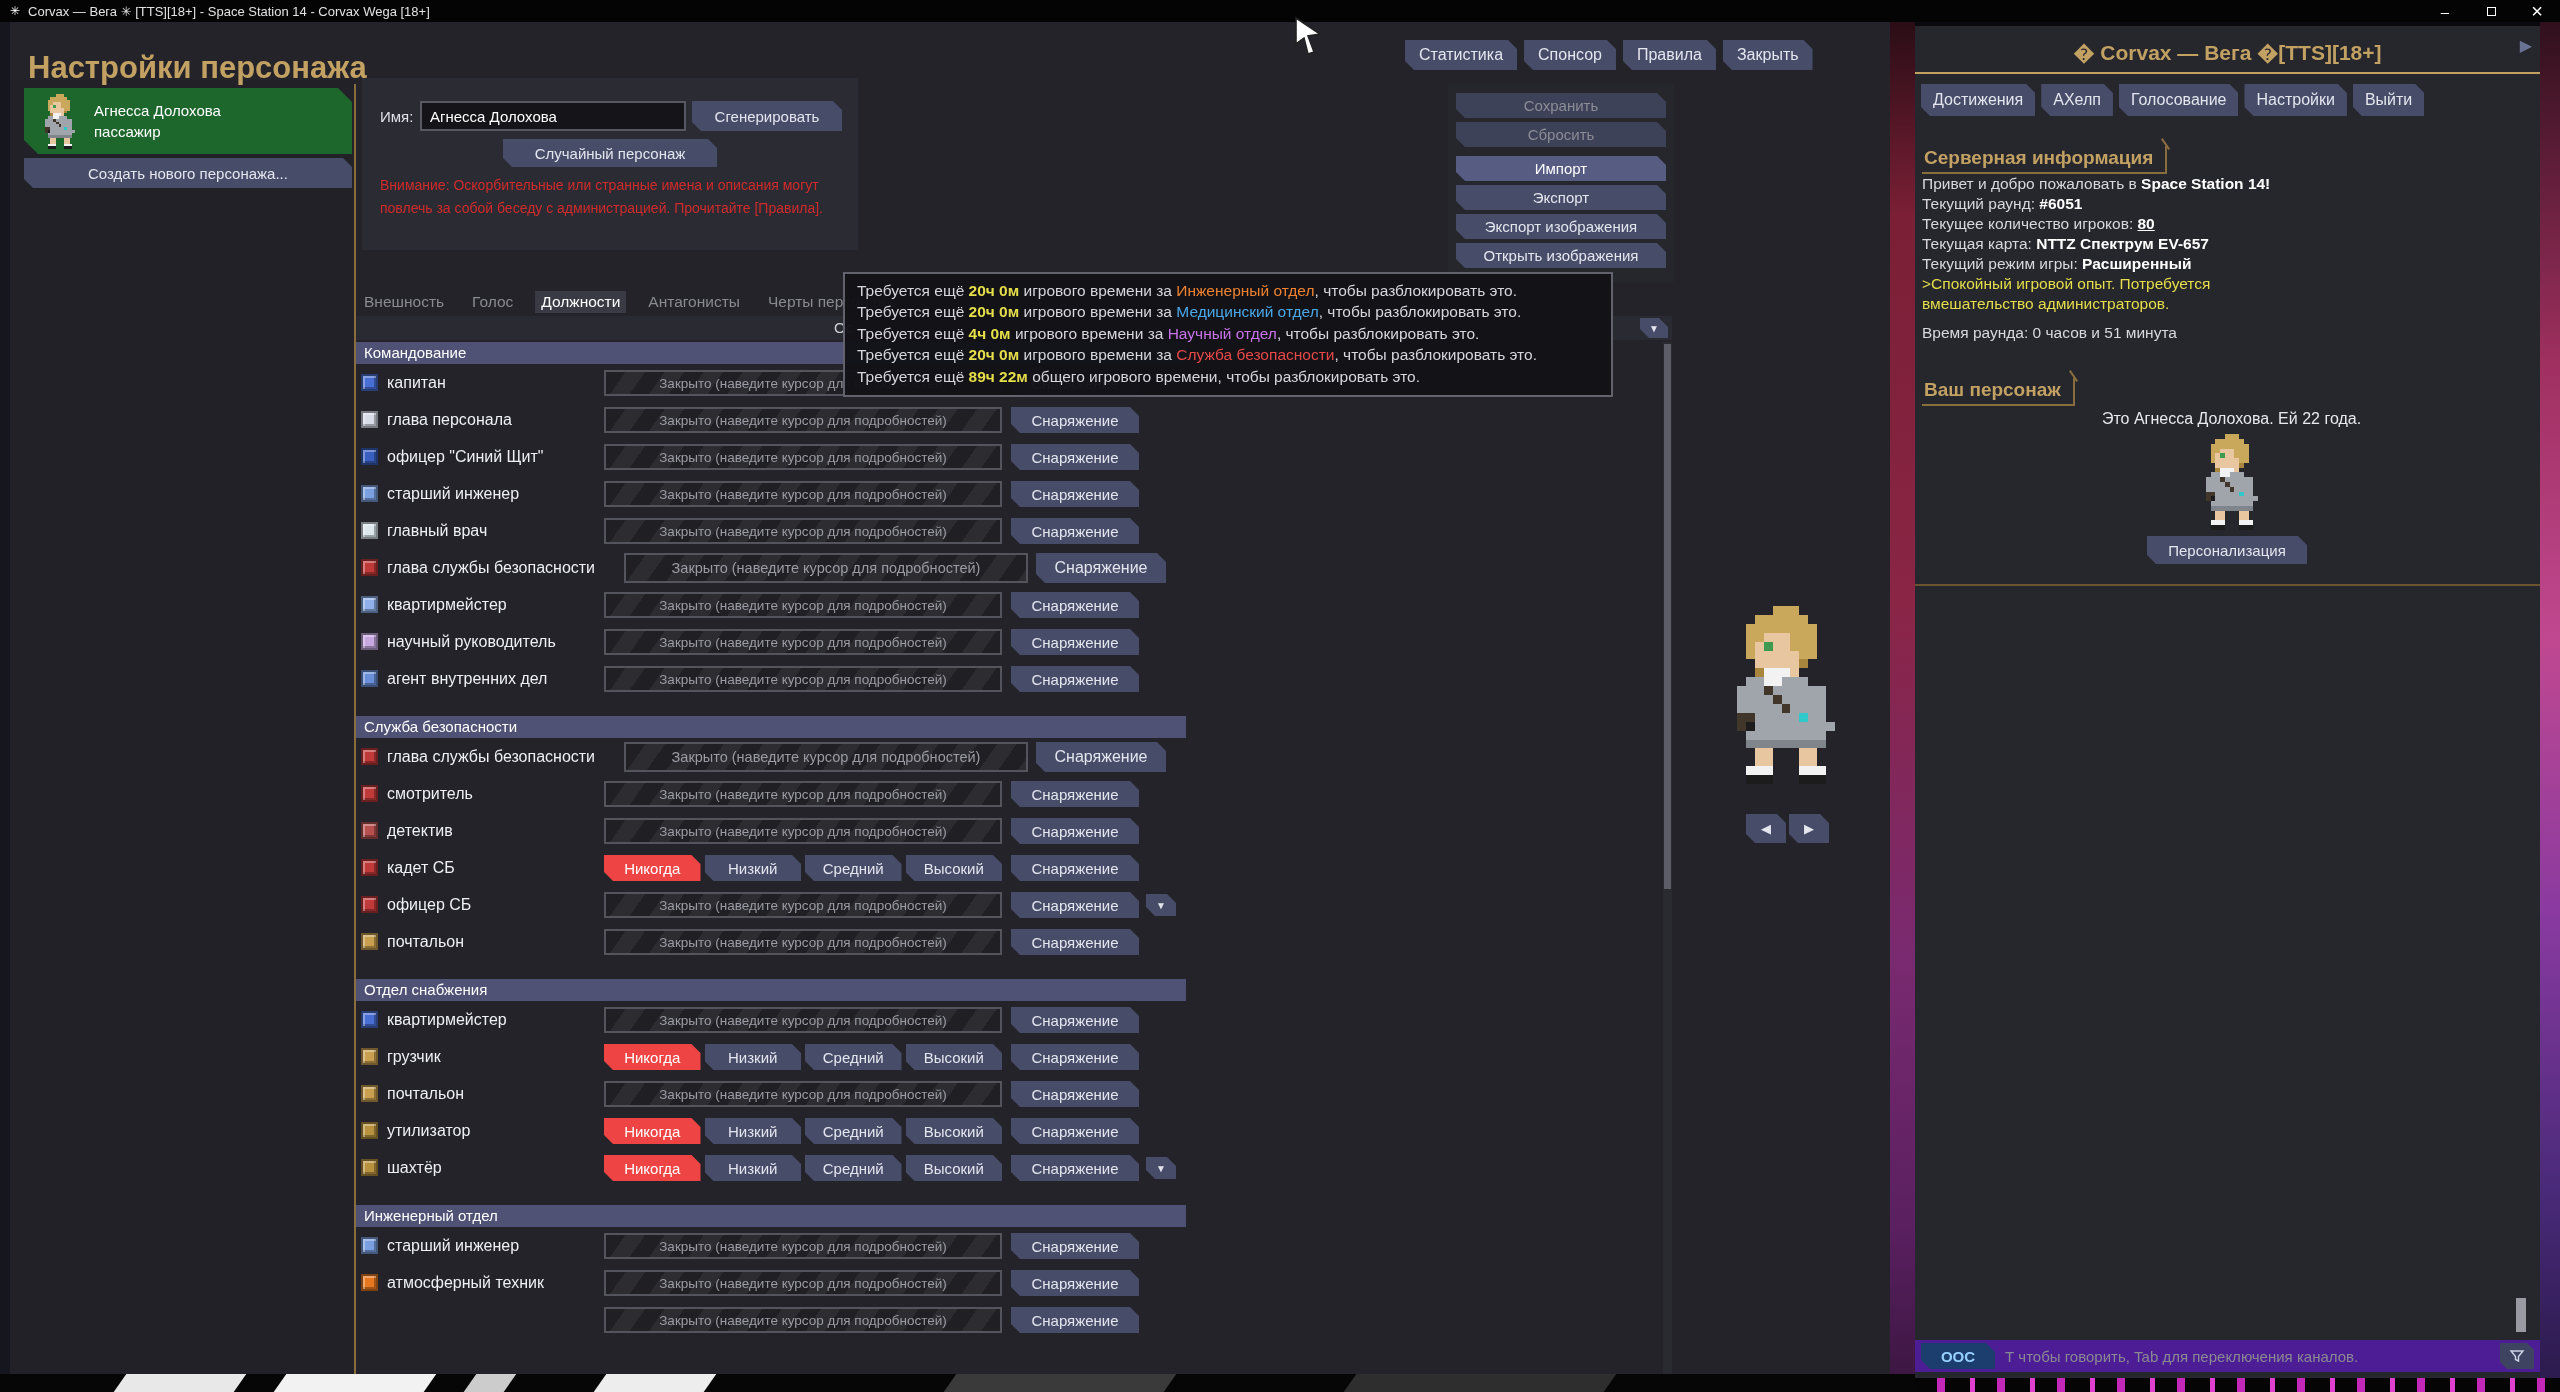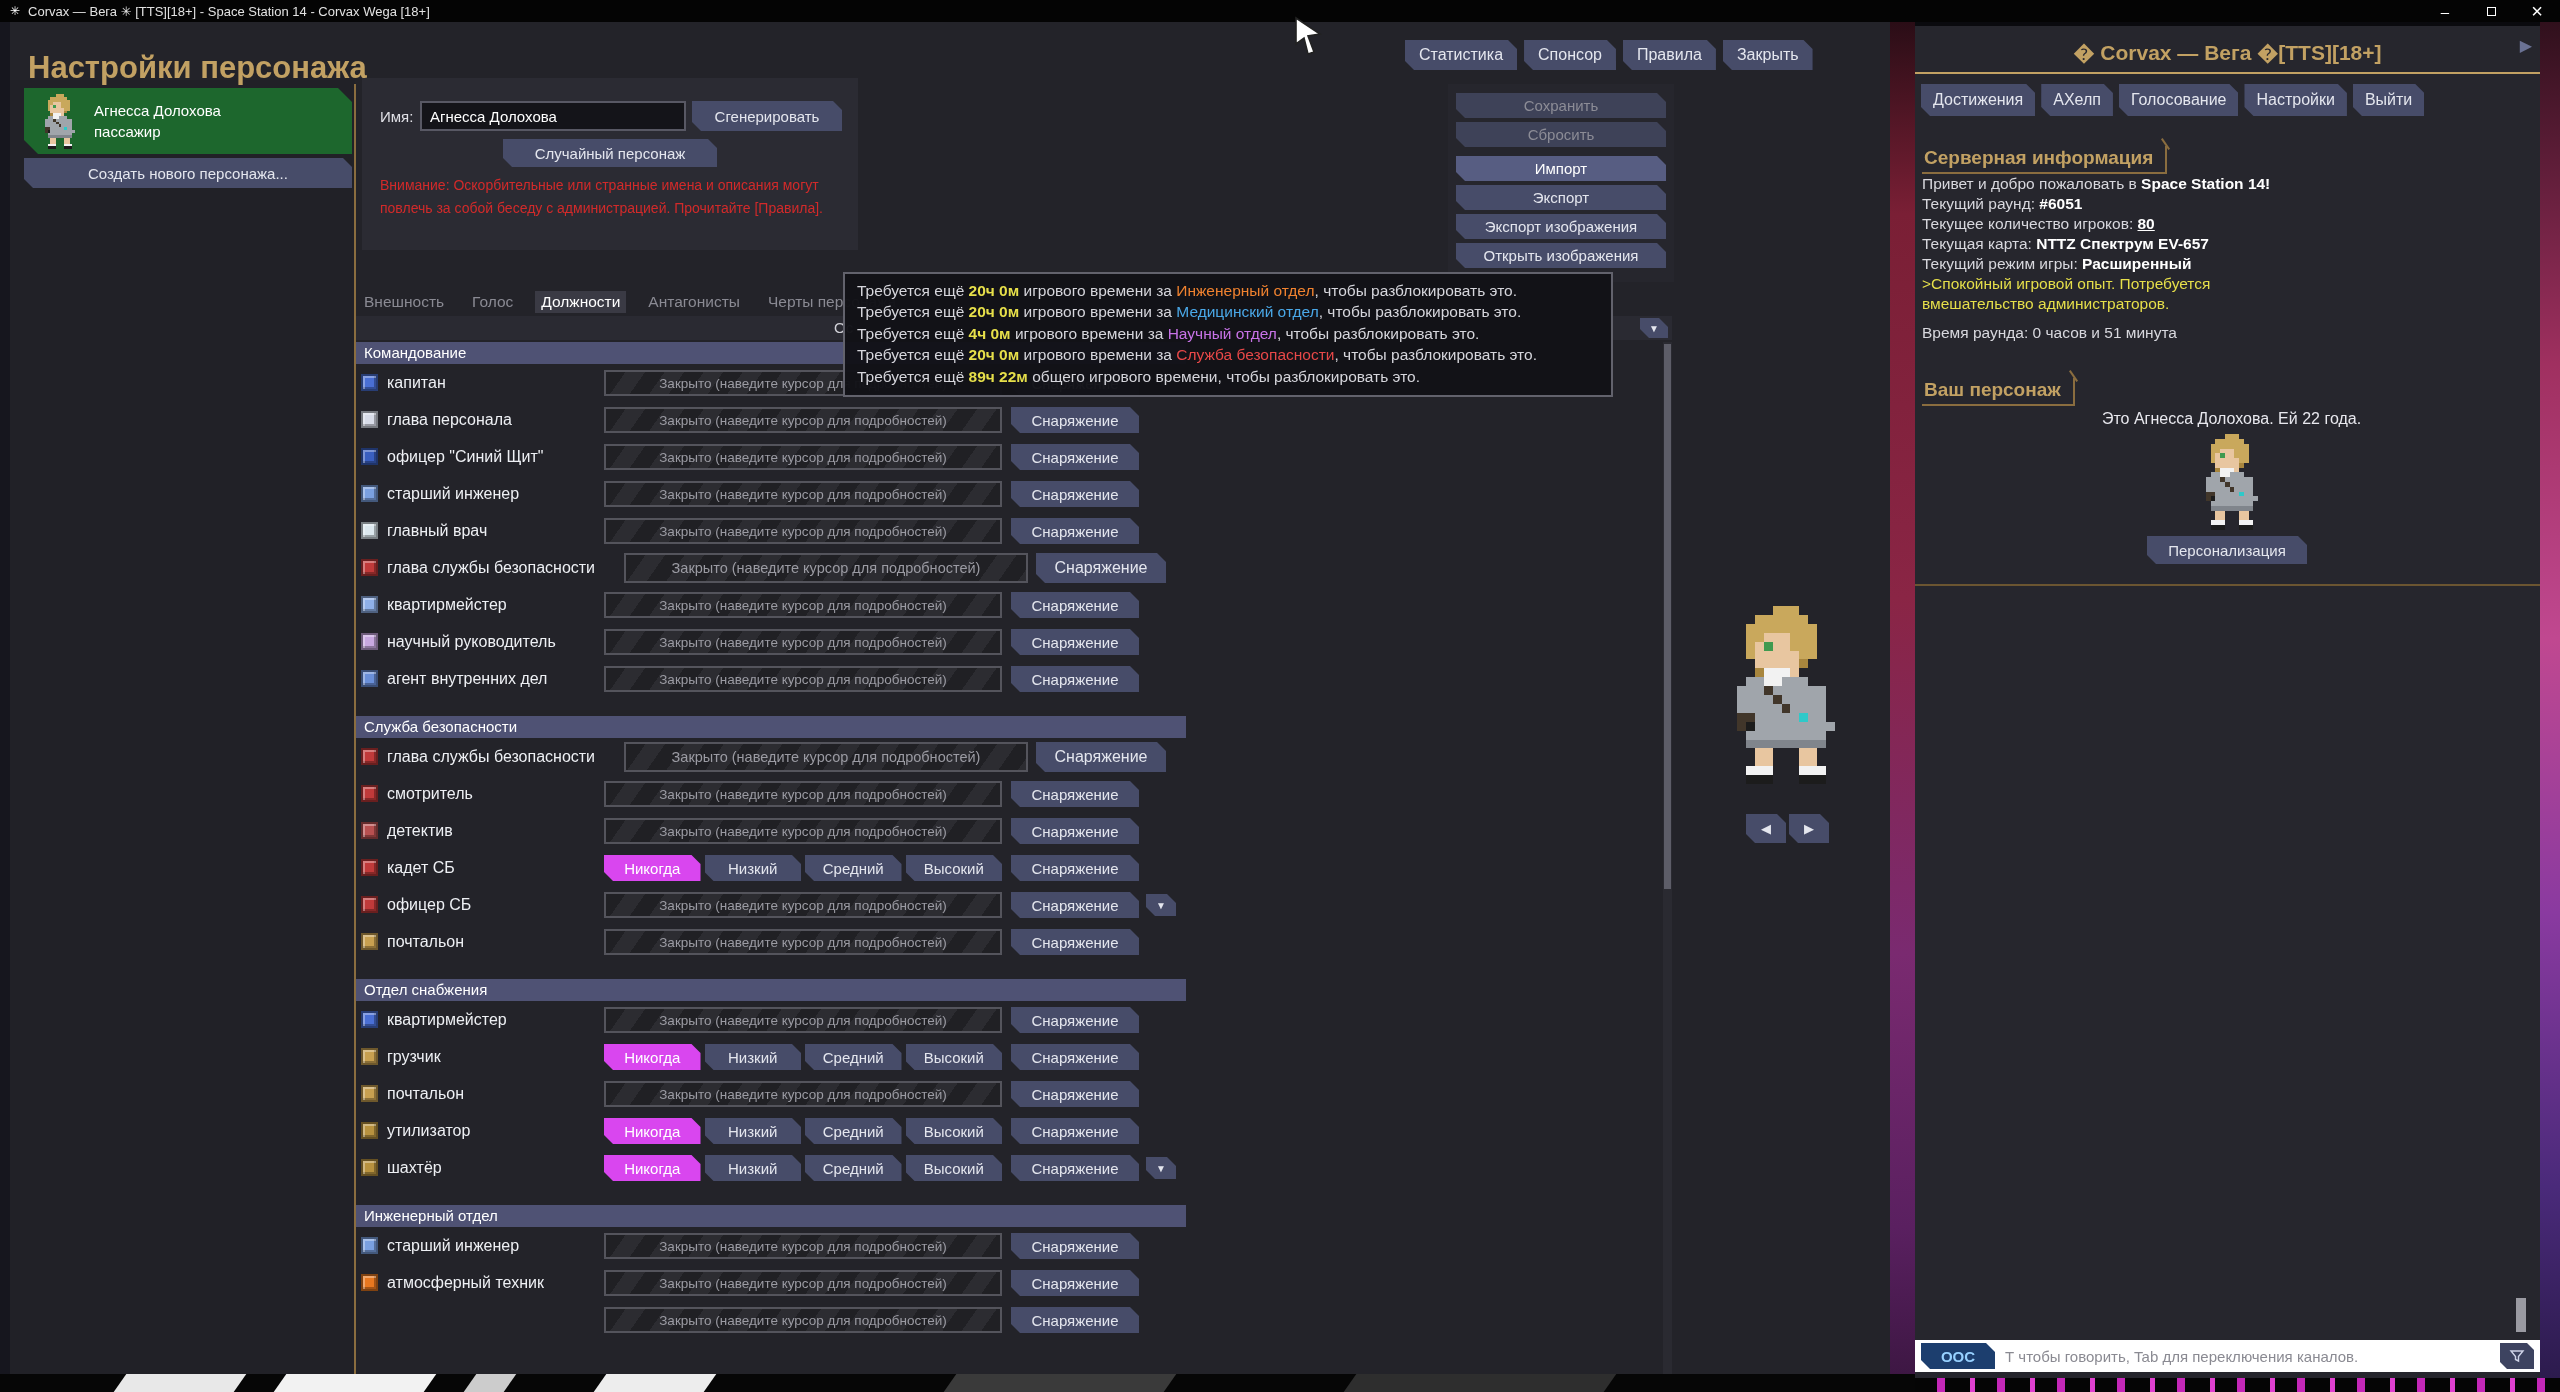--- a/index.html
+++ b/index.html
@@ -72,21 +72,21 @@
   .jobs .sec-h:first-child{margin-top:0;}
   .job-row{position:relative;height:26px;margin-bottom:11px;}
   .job-icon{position:absolute;left:5px;top:4px;width:17px;height:17px;border:2px solid rgba(0,0,0,.45);
     box-shadow:inset 2px 2px 0 rgba(255,255,255,.35), inset -2px -2px 0 rgba(0,0,0,.3);}
   .job-label{position:absolute;left:31px;top:0;line-height:26px;font-size:16px;color:#eef0f4;white-space:nowrap;}
   .locked-bar{position:absolute;left:248px;top:0;width:398px;height:26px;border:2px solid #54545c;
     background:repeating-linear-gradient(125deg,#202024 0 16px,#2c2c31 16px 32px);
     color:#9b9ba3;font-size:13.5px;display:flex;align-items:center;justify-content:center;}
   .prio-group{position:absolute;left:248px;top:0;width:398px;height:26px;display:flex;gap:4px;}
   .prio-btn{flex:1;height:26px;font-size:15px;}
-  .prio-btn.sel{background:#d946ef;color:#fff;}
+  .prio-btn.sel{background:#ef4444;color:#fff;}
   .loadout-btn{position:absolute;left:655px;top:0;width:128px;height:26px;}
   .dd-btn{position:absolute;left:790px;top:2px;width:30px;height:22px;font-size:10px;}
   .job-row.hovered .locked-bar{left:268px;width:404px;height:30px;top:-2px;font-size:14.5px;}
   .job-row.hovered .loadout-btn{left:680px;width:130px;height:30px;top:-2px;font-size:16px;}
   .jobs-scrollbar{position:absolute;left:1663px;top:320px;width:9px;height:1033px;background:#2a2a31;}
   .jobs-thumb{position:absolute;left:1px;top:2px;width:7px;height:545px;background:#5d5d68;}
 
   
   .tooltip{position:absolute;left:843px;top:250px;width:770px;background:rgba(18,18,23,.97);
     border:2px solid #62626c;padding:6px 12px 8px 12px;z-index:30;}
@@ -120,21 +120,21 @@
   .gold-h{position:absolute;font-size:19px;font-weight:700;color:#c2a163;padding:1px 12px 3px 2px;
     border-bottom:2px solid #8a6d3f;border-right:2px solid #8a6d3f;}
   .gold-h::after{content:'';position:absolute;right:-7px;top:-3px;width:13px;height:2px;background:#8a6d3f;transform:rotate(55deg);}
   .rp-info{position:absolute;left:7px;top:148px;font-size:15.5px;line-height:20px;color:#d8d8de;}
   .rp-info .iline.gap{margin-top:9px;}
   .rp-charline{position:absolute;left:0;top:384px;width:100%;text-align:center;font-size:16px;color:#e8e8ee;padding-left:8px;}
   .rp-sprite{position:absolute;left:286px;top:408px;}
   .rp-personalize{position:absolute;left:232px;top:510px;width:160px;height:28px;}
   .rp-hr2{position:absolute;left:0;top:558px;width:100%;height:2px;background:#6b5531;}
   .chat-thumb{position:absolute;left:601px;top:1272px;width:10px;height:34px;background:#9a9aa2;}
-  .chat-bar{position:absolute;left:0;top:1314px;width:625px;height:32px;background:#ffffff;
+  .chat-bar{position:absolute;left:0;top:1314px;width:625px;height:32px;background:#4c1d95;
     display:flex;align-items:center;gap:10px;padding:0 6px;}
   .chat-channel{width:74px;height:26px;background:#1c3e6e;color:#97d1ff;font-weight:700;font-size:15px;}
   .chat-placeholder{flex:1;font-size:15px;color:#8a8a92;white-space:nowrap;overflow:hidden;}
   .chat-filter{width:34px;height:26px;background:#3d4360;display:flex;align-items:center;justify-content:center;
     clip-path:polygon(0 0,calc(100% - 7px) 0,100% 7px,100% 100%,7px 100%,0 calc(100% - 7px));}
 
   .seg-bold{font-weight:700;}
   svg.sprite{image-rendering:pixelated;}
 </style>
 </head>

